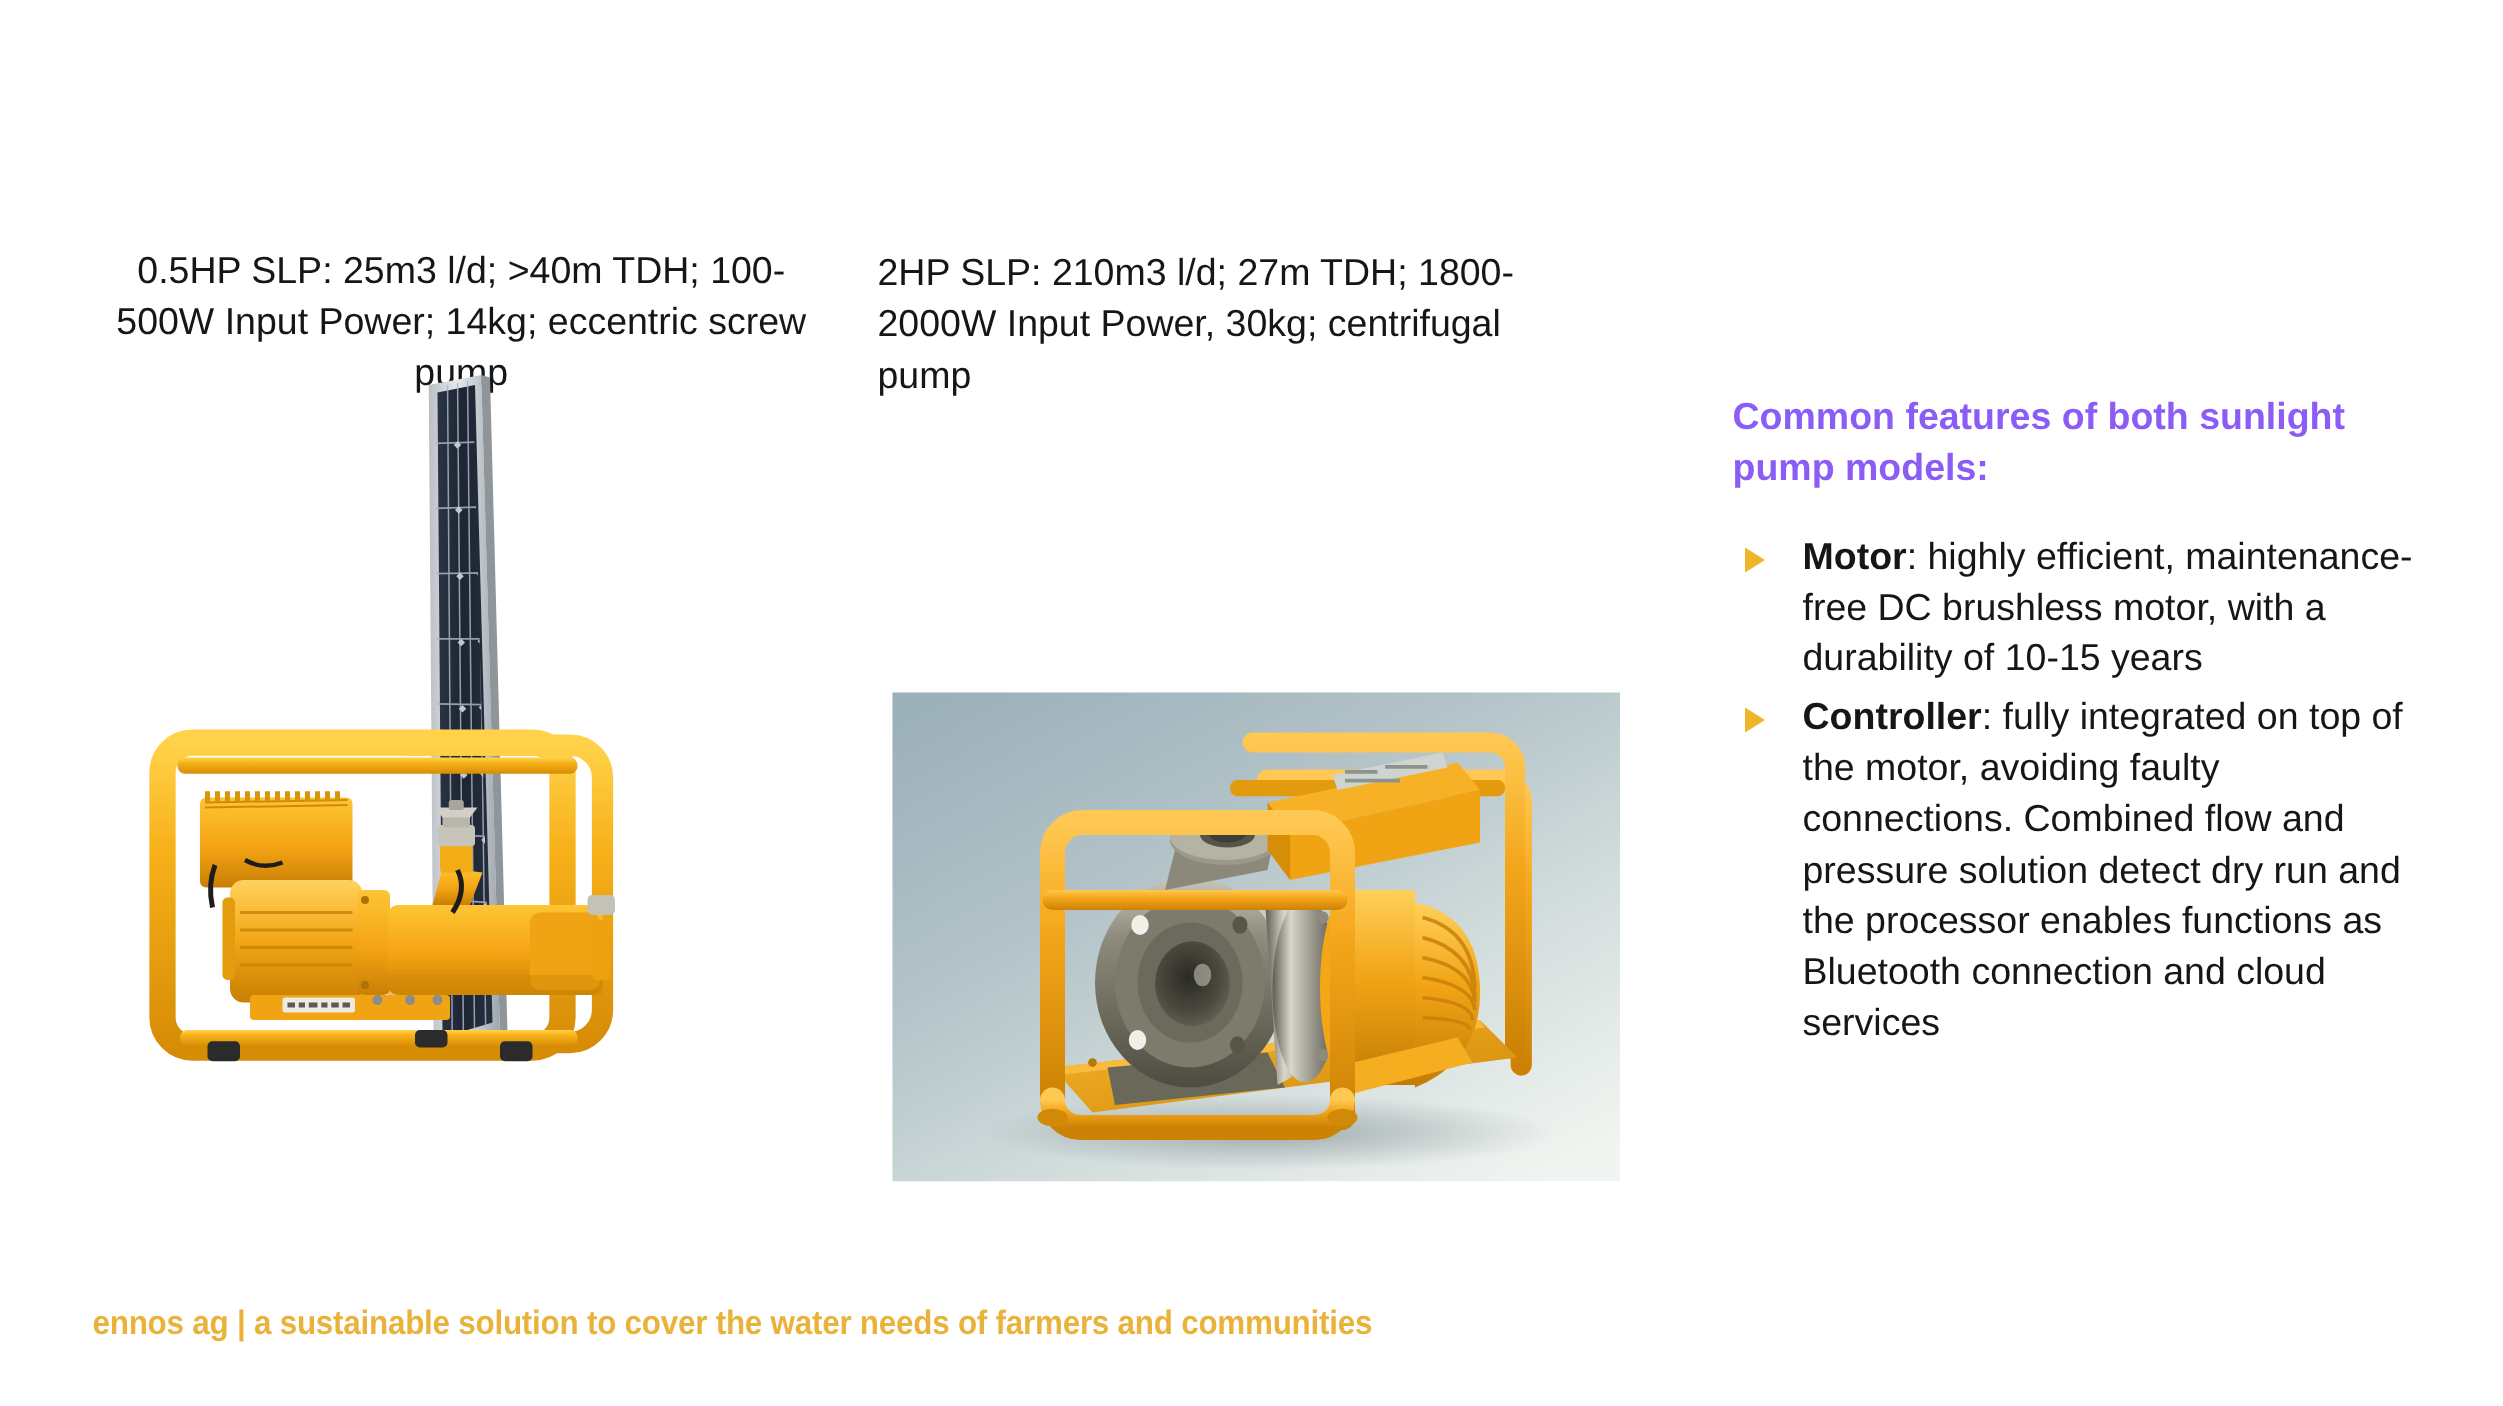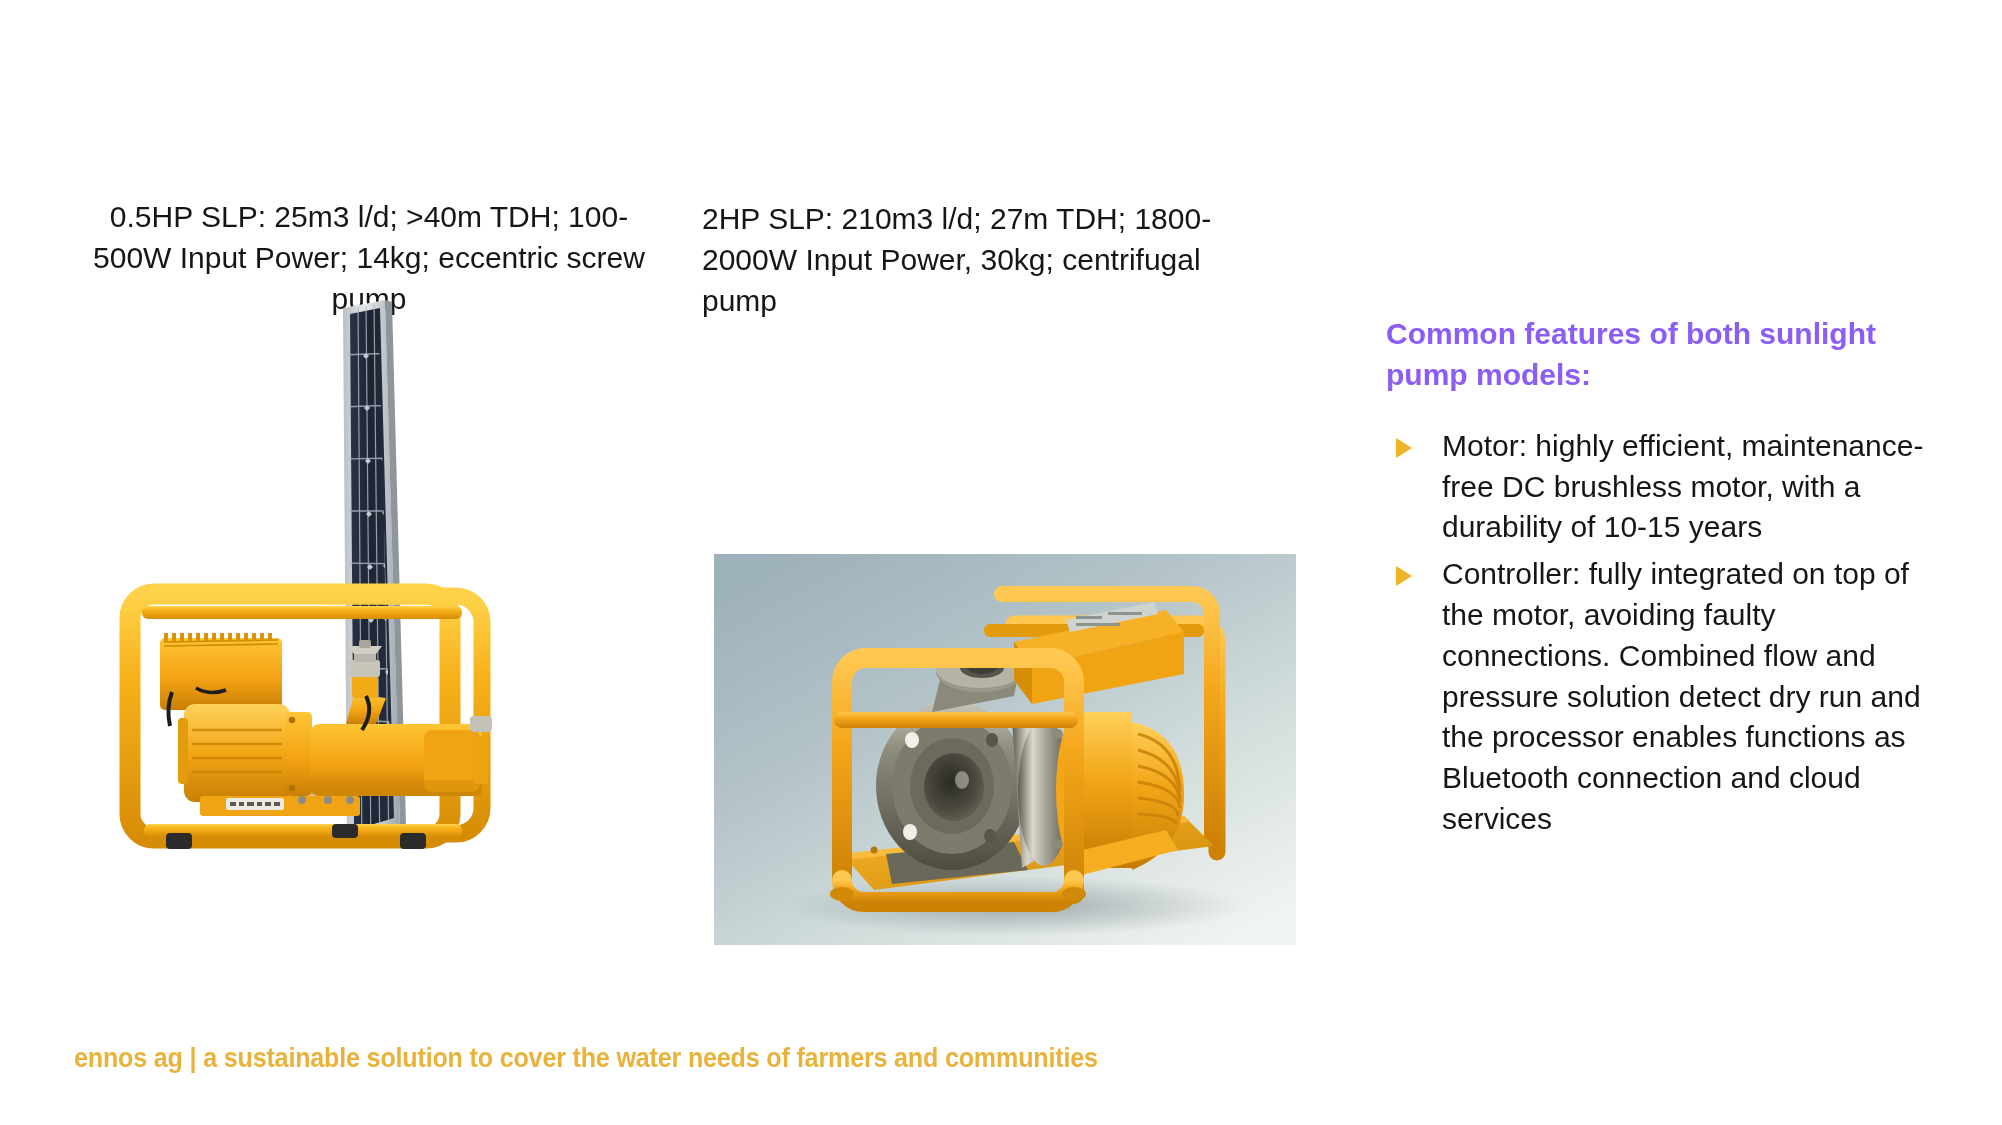--- a/index.html
+++ b/index.html
@@ -79,21 +79,21 @@
   .feature-bullet {
     position: absolute;
     left: 10px;
     top: 12px;
     width: 0;
     height: 0;
     border-left: 16px solid #F0B429;
     border-top: 10px solid transparent;
     border-bottom: 10px solid transparent;
   }
-  .feature-term { font-weight: normal; text-align: center; }
+  .feature-term { font-weight: bold; text-align: center; }
 
   
   .footer {
     position: absolute;
     left: 74px;
     top: 1043px;
     font-size: 27px;
     font-weight: bold;
     letter-spacing: -0.2px;
     color: #E9B33B;

